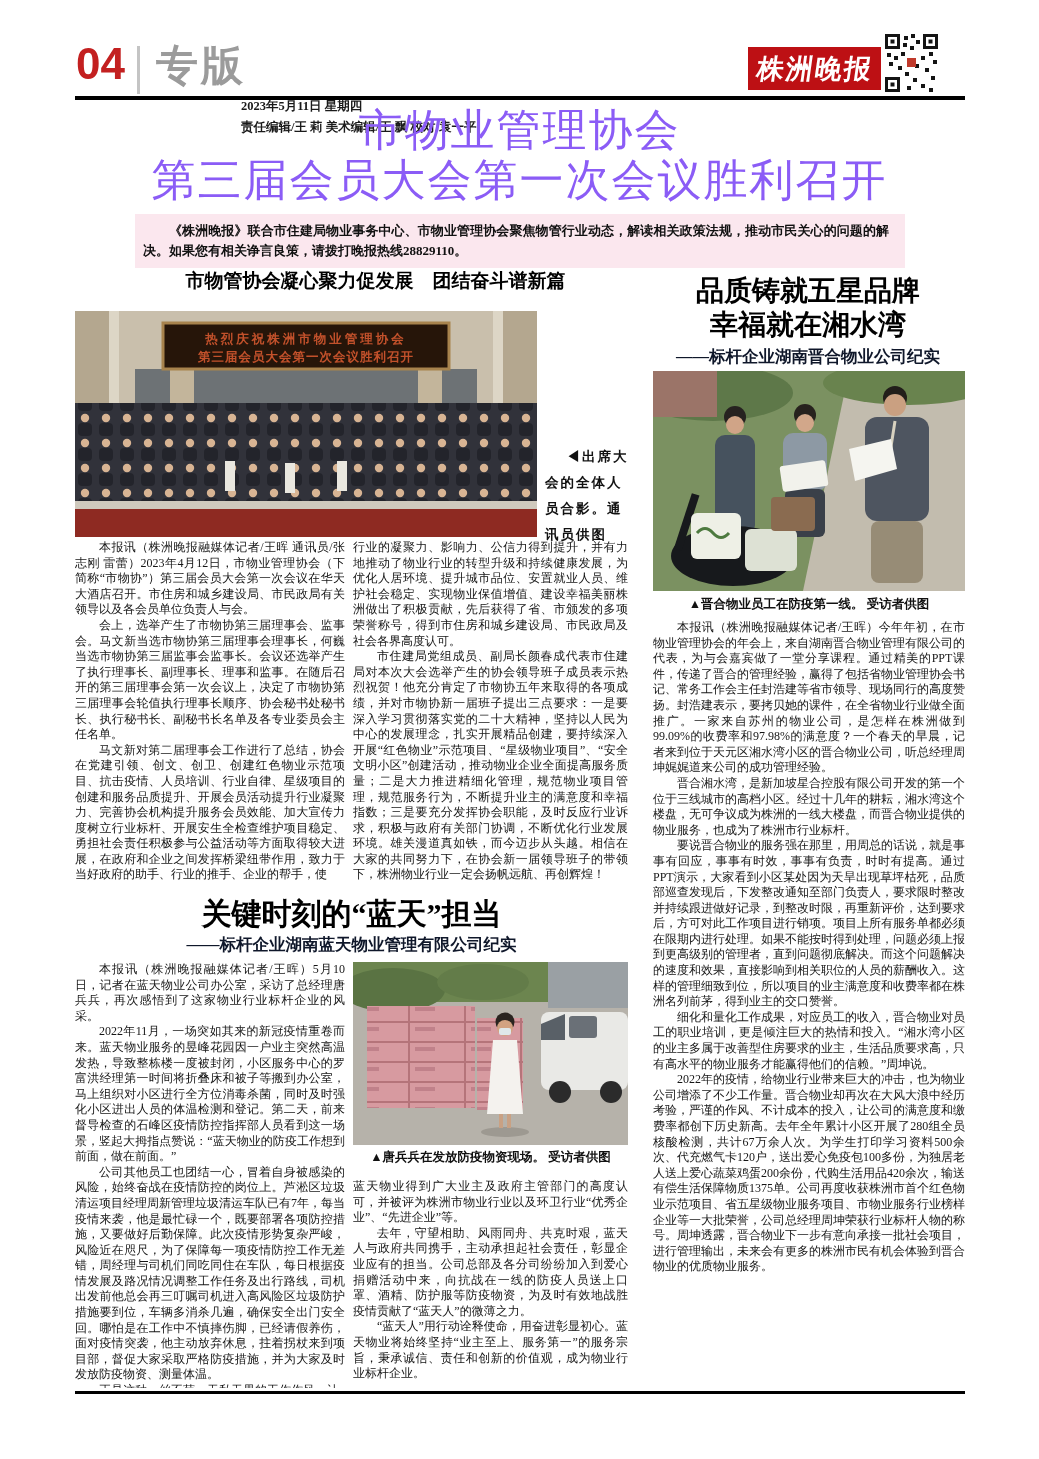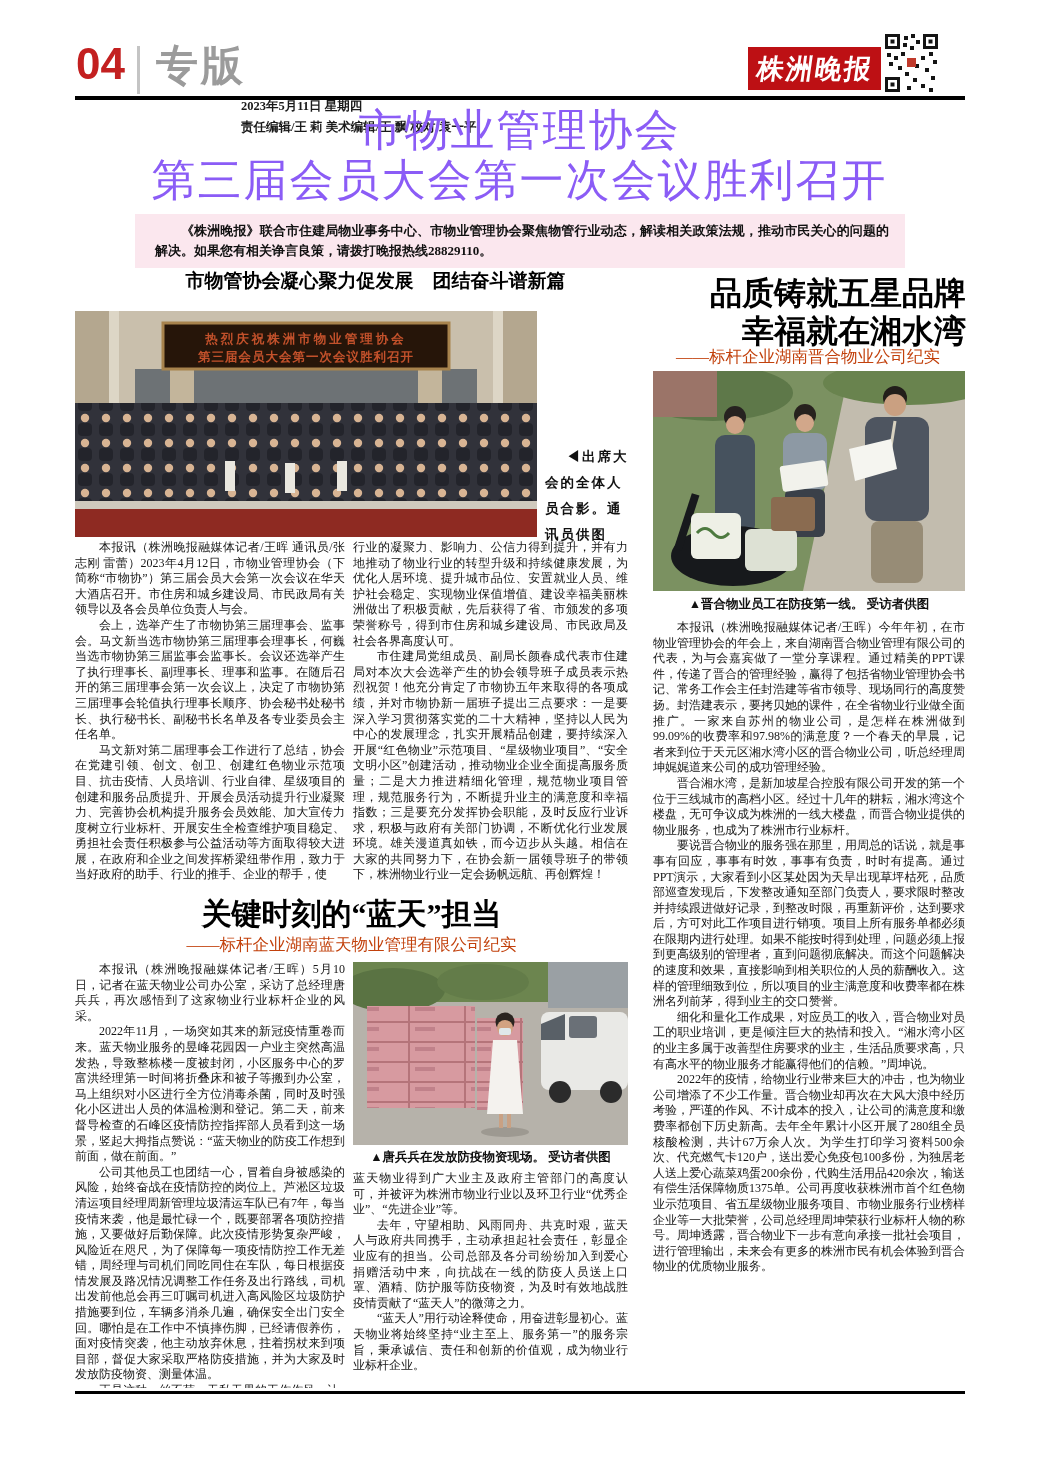--- a/index.html
+++ b/index.html
@@ -15,29 +15,29 @@
   .pageno { font-family:"Liberation Sans",sans-serif; font-weight:900; font-size:44px; color:#c32020; line-height:1;text-align:center; }
   .hdr-div { width:3px; height:48px; background:#c4c4c4; }
   .section-lbl { font-family:"Liberation Sans",sans-serif; font-weight:900; font-size:42px; color:#9b9b9b; letter-spacing:3px; line-height:1; }
   .hdr-meta { font-size:12.5px; font-weight:700; color:#1a1a1a; line-height:21px;margin-top:46px; }
   .masthead { width:133px; height:43px; background:#bd1014; color:#fff; display:flex; align-items:center; justify-content:center; }
   .masthead span { font-weight:900; font-size:27px; letter-spacing:2px; transform:skewX(-8deg); font-family:"Liberation Serif",serif; }
   .rule { background:#000; }
 
   
   .main-title { width:1039px; text-align:center; font-family:"Liberation Sans",sans-serif; font-weight:400; font-size:44px; letter-spacing:2px; color:#8b5cf6; line-height:1.1; }
-  .notice-box { width:770px; height:54px; background:#fbe7ee; padding:7px 16px 0 20px; }
+  .notice-box { width:770px; height:54px; background:#fbe7ee; padding:7px 16px 0 8px; }
   .notice-box p { font-size:13px; font-weight:700; line-height:20px; text-indent:2em; text-align:justify; }
 
   
   .art-h { text-align:center; font-weight:900; color:#000; font-family:"Liberation Serif",serif; }
   .a1-h { width:553px; font-size:19px;margin-left:24px; }
   .a2-h { width:553px; font-size:30px; }
-  .a3-h { width:316px; font-size:32px; line-height:1.2;text-align:right; }
-  .sub-h { text-align:center; font-size:16.5px; color:#c2410c; font-weight:400; }
+  .a3-h { width:316px; font-size:28px; line-height:1.2; }
+  .sub-h { text-align:center; font-size:16.5px; color:#0f172a; font-weight:700; }
 
   
   .bt { overflow:hidden; }
   .bt p { font-size:12px; line-height:15.6px; text-align:justify; text-indent:2em; color:#151515; }
   .bt p.cont { text-indent:0; }
 
   .photo { display:block; }
   .caption { font-size:12.5px; font-weight:600; color:#111; }
   .cap-side { width:86px; line-height:26px; font-size:13.5px; letter-spacing:2px; text-indent:1.6em; }
   .cap-center { text-align:center; }
@@ -181,21 +181,21 @@
       <circle cx="258" cy="130" r="11" fill="#2b2b2b"></circle>
       <ellipse cx="152" cy="170" rx="24" ry="5" fill="#9d9991"></ellipse>
       <circle cx="152" cy="60" r="9.5" fill="#2a2420"></circle>
       <circle cx="152" cy="66" r="8" fill="#d2a282"></circle>
       <rect x="146" y="66" width="12" height="7" rx="2" fill="#dfe7ea"></rect>
       <polygon points="140,78 164,78 170,152 134,152" fill="#f4f2ee"></polygon>
       <rect x="146" y="152" width="4" height="14" fill="#c9a183"></rect>
       <rect x="154" y="152" width="4" height="14" fill="#c9a183"></rect>
     </svg>
     <div class="caption cap-center" style="width:275px; margin-top:4px;">▲唐兵兵在发放防疫物资现场。 受访者供图</div>
-    <div class="bt" style="width:275px; height:216px; margin-top:5px;">
+    <div class="bt" style="width:275px; height:216px; margin-top:13px;">
       <p class="cont">蓝天物业得到广大业主及政府主管部门的高度认可，并被评为株洲市物业行业以及环卫行业“优秀企业”、“先进企业”等。</p>
       <p>去年，守望相助、风雨同舟、共克时艰，蓝天人与政府共同携手，主动承担起社会责任，彰显企业应有的担当。公司总部及各分司纷纷加入到爱心捐赠活动中来，向抗战在一线的防疫人员送上口罩、酒精、防护服等防疫物资，为及时有效地战胜疫情贡献了“蓝天人”的微薄之力。</p>
       <p>“蓝天人”用行动诠释使命，用奋进彰显初心。蓝天物业将始终坚持“业主至上、服务第一”的服务宗旨，秉承诚信、责任和创新的价值观，成为物业行业标杆企业。</p>
     </div>
   </div>
 
   <div class="abs art-h a3-h" style="left:650px; top:274px;">
     <div>品质铸就五星品牌</div>
     <div>幸福就在湘水湾</div>
   </div>

